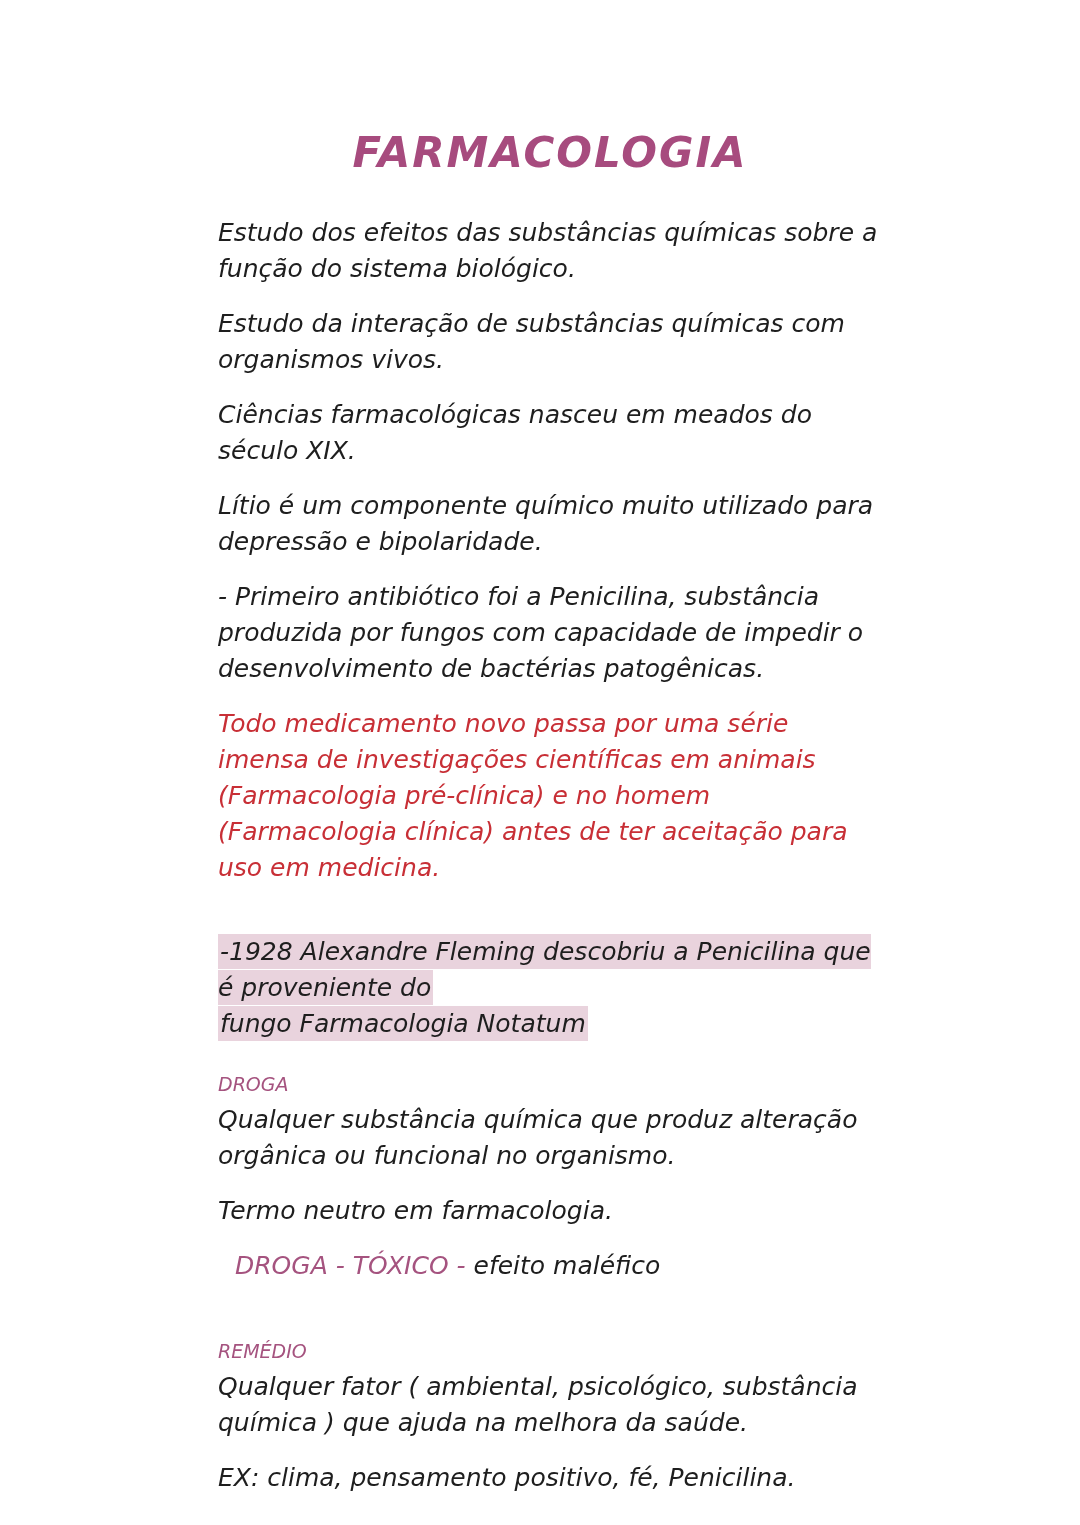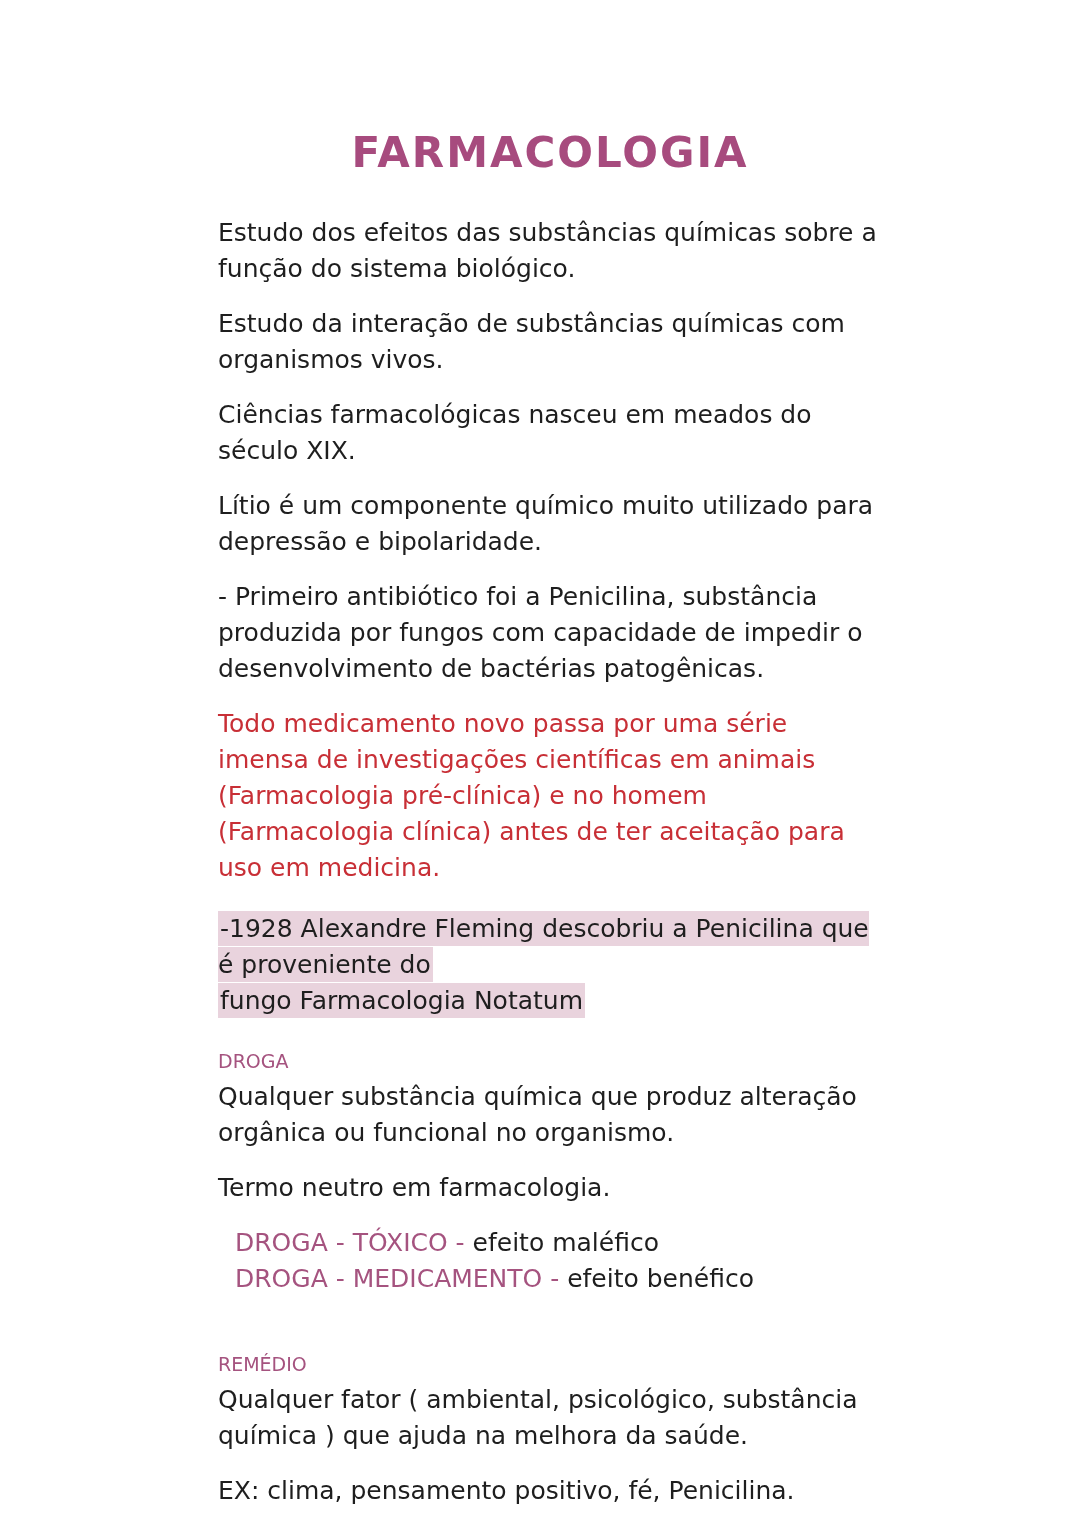--- a/index.html
+++ b/index.html
@@ -16,20 +16,21 @@
     font-family:"DejaVu Sans","Liberation Sans",sans-serif;
     color:var(--body);
   }
   .page{
     position:relative;
     width:904px;
     height:1525px;
     margin:0 auto;
     background:var(--page-bg);
     overflow:hidden;
+    font-style:italic;
   }
   .content{
     padding:128px 110px 0 130px;
     width:100%;
   }
   .doc-title{
     text-align:center;
     font-size:42px;
     font-weight:bold;
     letter-spacing:2px;
@@ -39,21 +40,21 @@
   }
   p.body-par{
     font-size:25px;
     line-height:36px;
     margin-bottom:19px;
     max-width:845px;
     color:var(--body);
   }
   p.alert-par{
     color:var(--alert);
-    margin-bottom:25px;
+    margin-bottom:48px;
   }
   .highlight-par{
     font-size:25px;
     line-height:36px;
     margin-bottom:24px;
     max-width:845px;
     margin-top:21px;
   }
   .highlight-par .mark{
     background:var(--highlight-bg);
@@ -106,23 +107,20 @@
     <div class="section-block">
       <h2 class="section-heading">DROGA</h2>
       <p class="body-par tight">Qualquer substância química que produz alteração orgânica ou funcional no organismo.</p>
       <p class="body-par tight">Termo neutro em farmacologia.</p>
     </div>
 
     <div class="section-block">
       <div class="mixed-line">
         <span class="lbl">DROGA - TÓXICO - </span><span class="txt">efeito maléfico</span>
       </div>
-      <div class="mixed-line">
-        <span class="lbl">DROGA - MEDICAMENTO - </span><span class="txt">efeito benéfico</span>
-      </div>
     </div>
 
     <div class="gap-md"></div>
 
     <div class="section-block">
       <h2 class="section-heading">REMÉDIO</h2>
       <p class="body-par tight">Qualquer fator ( ambiental, psicológico, substância química ) que ajuda na melhora da saúde.</p>
       <p class="body-par tight">EX: clima, pensamento positivo, fé, Penicilina.</p>
     </div>
 

